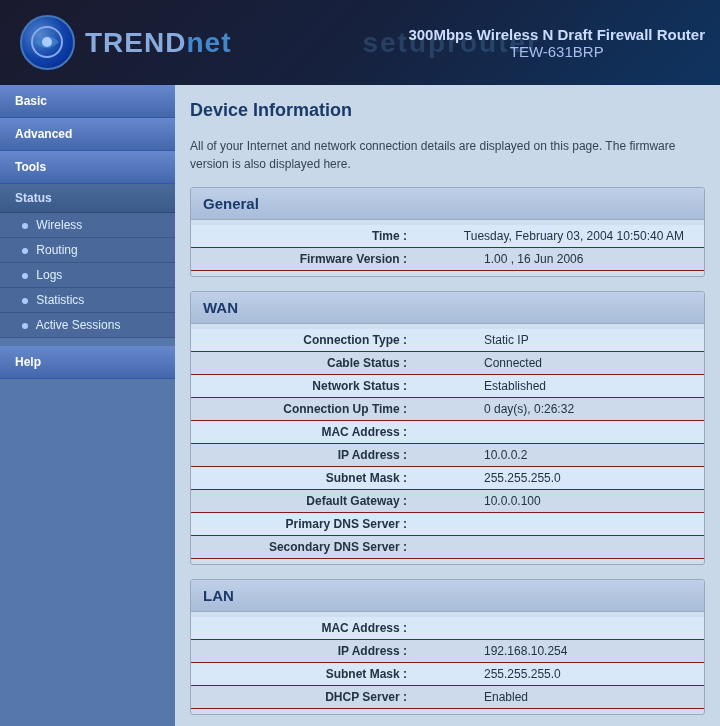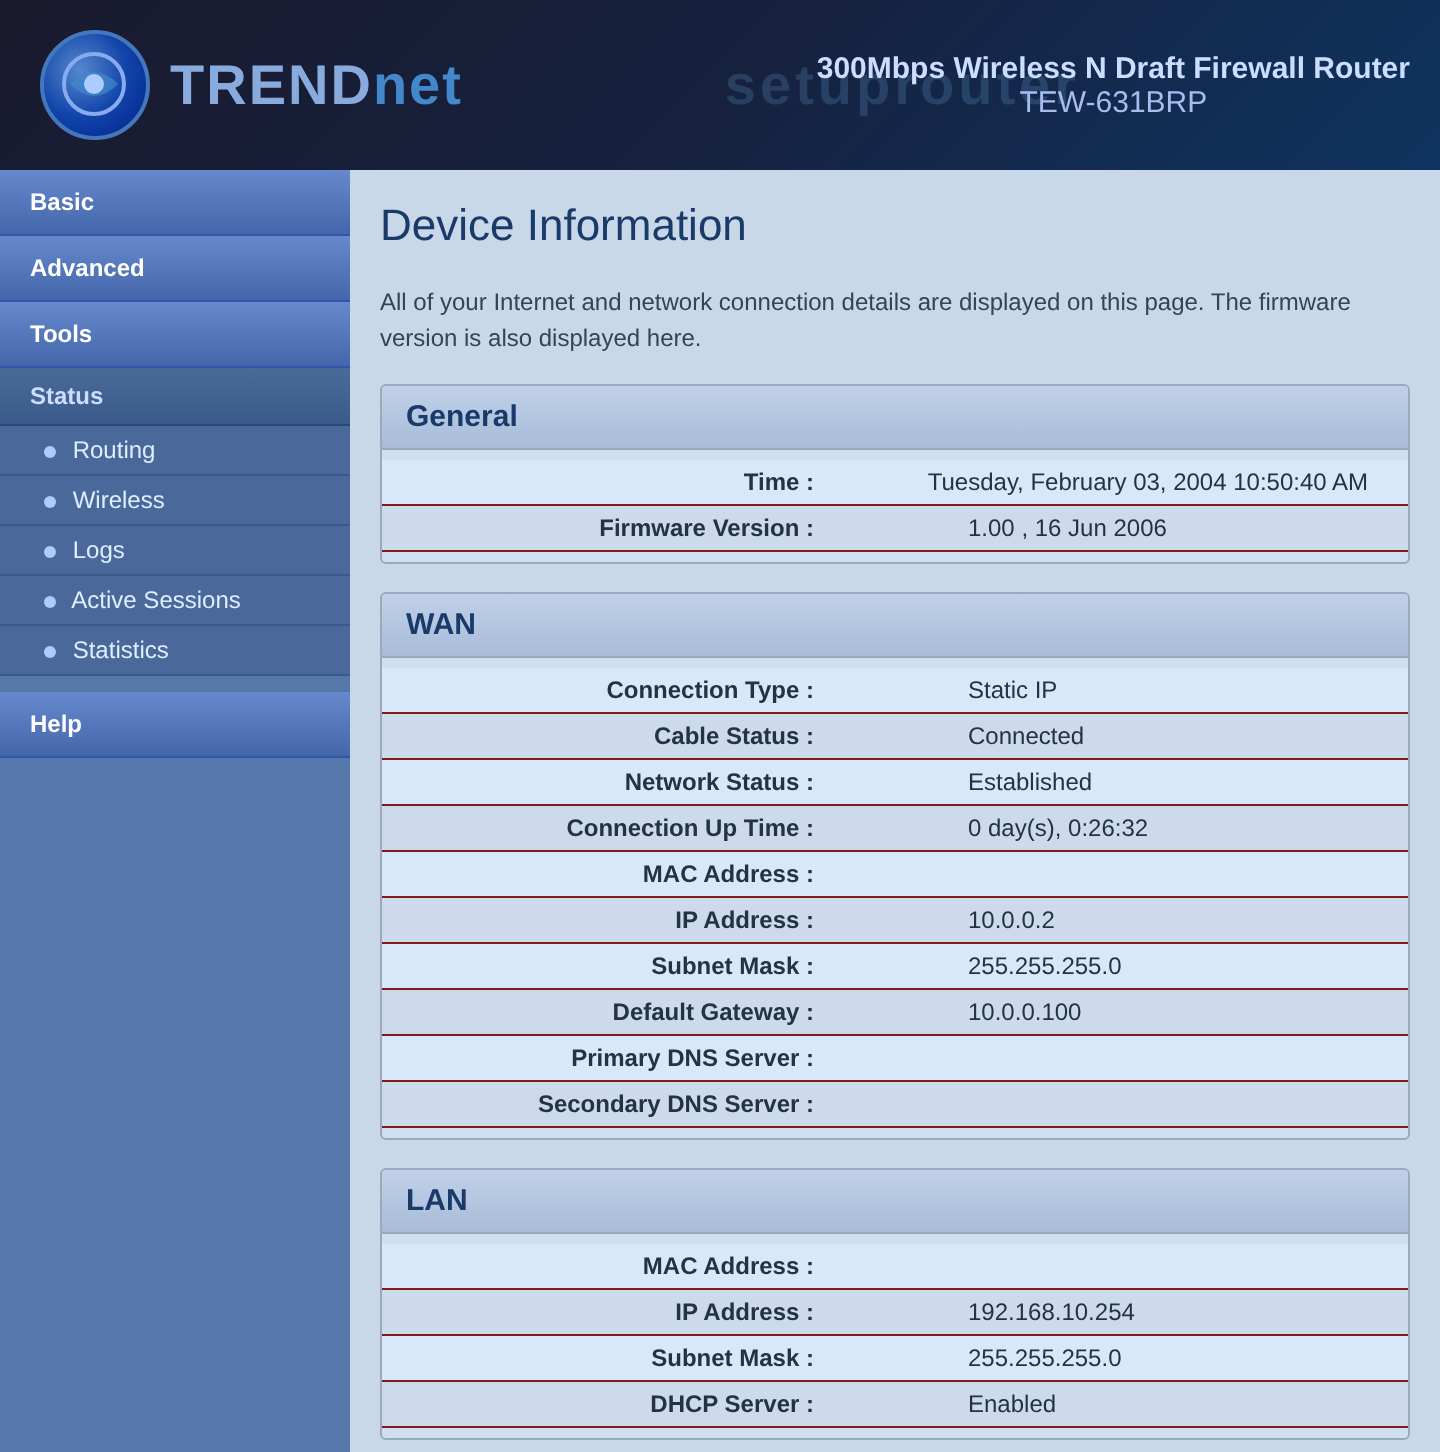--- a/index.html
+++ b/index.html
@@ -135,23 +135,23 @@
     }
 
     
     .content {
       flex: 1;
       background: #c8d8e8;
       padding: 15px;
     }
 
     .page-title {
-      font-size: 22px;
+      font-size: 18px;
       color: #1a3a6a;
-      font-weight: normal;
+      font-weight: bold;
       margin-bottom: 8px;
       padding-bottom: 8px;
     }
 
     .page-desc {
       font-size: 12px;
       color: #334455;
       margin-bottom: 14px;
       line-height: 1.5;
     }
@@ -224,37 +224,37 @@
 
   <div class="sidebar">
     <button class="nav-btn">Basic</button>
     <button class="nav-btn">Advanced</button>
     <button class="nav-btn">Tools</button>
 
     <span class="nav-section-label">Status</span>
 
     <a class="nav-sub-item">
       <span class="dot"></span>
+      <span>Wireless</span>
+    </a>
+    <a class="nav-sub-item">
+      <span class="dot"></span>
       <span>Routing</span>
     </a>
     <a class="nav-sub-item">
       <span class="dot"></span>
-      <span>Wireless</span>
-    </a>
-    <a class="nav-sub-item">
-      <span class="dot"></span>
       <span>Logs</span>
     </a>
     <a class="nav-sub-item">
       <span class="dot"></span>
+      <span>Statistics</span>
+    </a>
+    <a class="nav-sub-item">
+      <span class="dot"></span>
       <span>Active Sessions</span>
-    </a>
-    <a class="nav-sub-item">
-      <span class="dot"></span>
-      <span>Statistics</span>
     </a>
 
     <button class="nav-btn" style="margin-top: 8px;">Help</button>
   </div>
 
   <div class="content">
     <div class="page-title">Device Information</div>
     <div class="page-desc">All of your Internet and network connection details are displayed on this page. The firmware version is also displayed here.</div>
 
     <div class="section-box">

